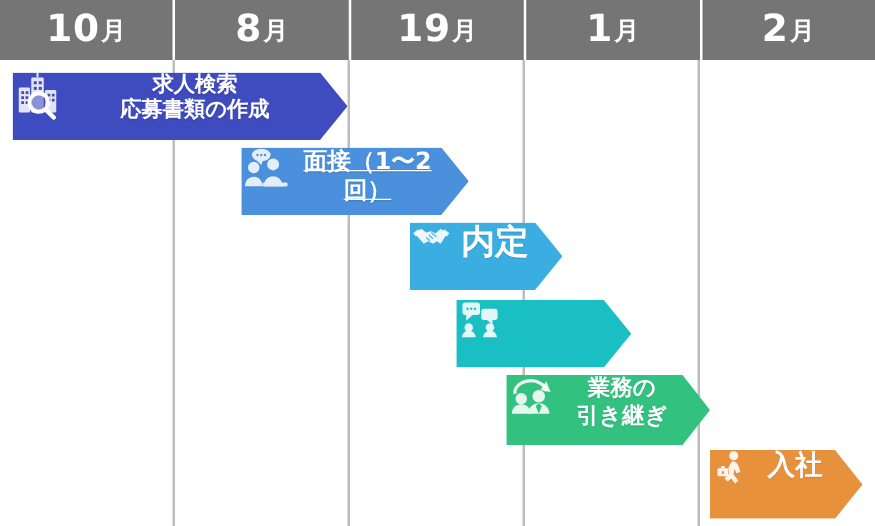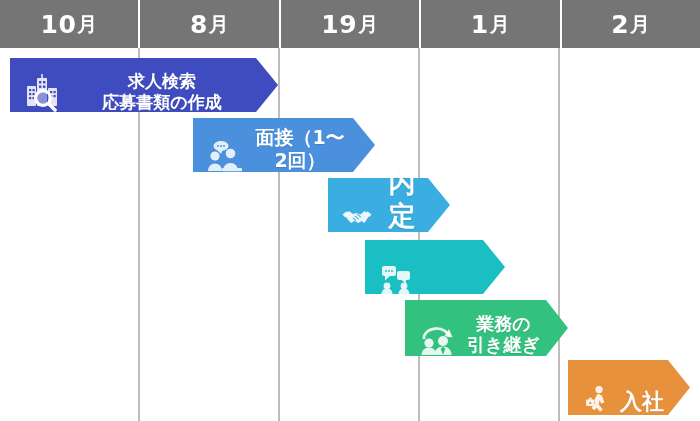--- a/index.html
+++ b/index.html
@@ -33,21 +33,21 @@
     display: flex;
     align-items: center;
     justify-content: center;
     color: #ffffff;
     box-sizing: border-box;
     border-right: 2px solid #ffffff;
     letter-spacing: 0.5px;
   }
   .header-cell:last-child { border-right: none; }
   .header-cell .num {
-    font-size: 25px;
+    font-size: 30px;
     font-weight: bold;
     line-height: 1;
   }
   .header-cell .unit {
     font-size: 20px;
     font-weight: bold;
     line-height: 1;
     margin-left: 1px;
   }
 
@@ -77,24 +77,24 @@
     color: #ffffff;
   }
   .bar-shape {
     position: absolute;
     left: 0; top: 0; right: 0; bottom: 0;
     clip-path: polygon(0 0, calc(100% - 22px) 0, 100% 50%, calc(100% - 22px) 100%, 0 100%);
   }
   .bar-inner {
     position: relative;
     display: flex;
-    align-items: flex-end;
+    align-items: flex-start;
     width: 100%;
     height: 100%;
-    padding-left: 14px;
+    padding-left: 2px;
     padding-right: 24px;
     box-sizing: border-box;
   }
   .bar-icon {
     flex: 0 0 auto;
     display: flex;
     align-items: center;
     justify-content: center;
     margin-right: 6px;
   }
@@ -171,21 +171,21 @@
             <circle cx="19" cy="24" r="7.5" fill="none" stroke="#ffffff" stroke-width="3"></circle>
             <circle cx="19" cy="24" r="5.6" fill="#3F4CC0" opacity="0.55"></circle>
             <line x1="24.5" y1="29.5" x2="31" y2="36" stroke="#ffffff" stroke-width="3.6" stroke-linecap="round"></line>
           </svg>
         </span>
         <span class="bar-label" style="font-size:17px">求人検索
 応募書類の作成</span>
       </div>
     </div>
 
-    <div class="bar" style="left:193px; top:70px; width:182px; height:54px;">
+    <div class="bar" style="left:193px; top:70px; width:182px; height:54px;text-decoration:underline;">
       <div class="bar-shape" style="background:#4A90DC"></div>
       <div class="bar-inner">
         <span class="bar-icon">
           <svg width="36" height="32" viewBox="0 0 36 32" aria-hidden="true">
             <g fill="#ffffff" opacity="0.85">
               <ellipse cx="14" cy="6" rx="7.5" ry="5"></ellipse>
               <polygon points="10,10 14,14 15.5,10"></polygon>
               <circle cx="8" cy="16" r="4.6"></circle>
               <path d="M1 31c0-4.6 3.2-7.6 7-7.6s7 3 7 7.6z"></path>
               <circle cx="23.5" cy="13.5" r="4.8"></circle>

